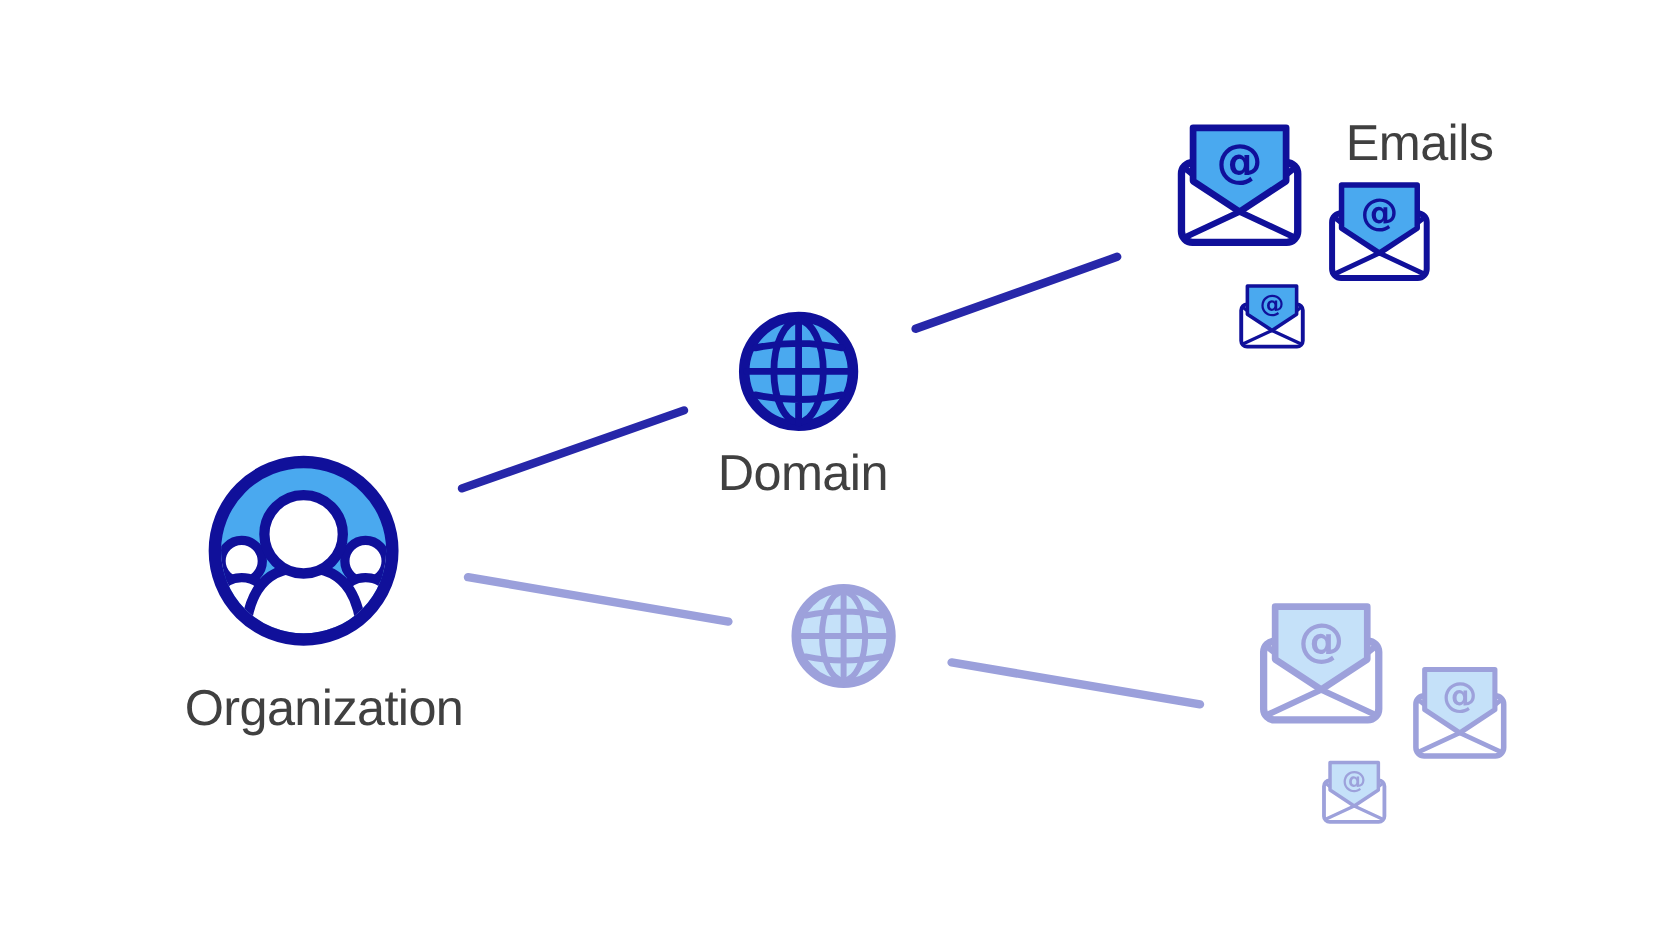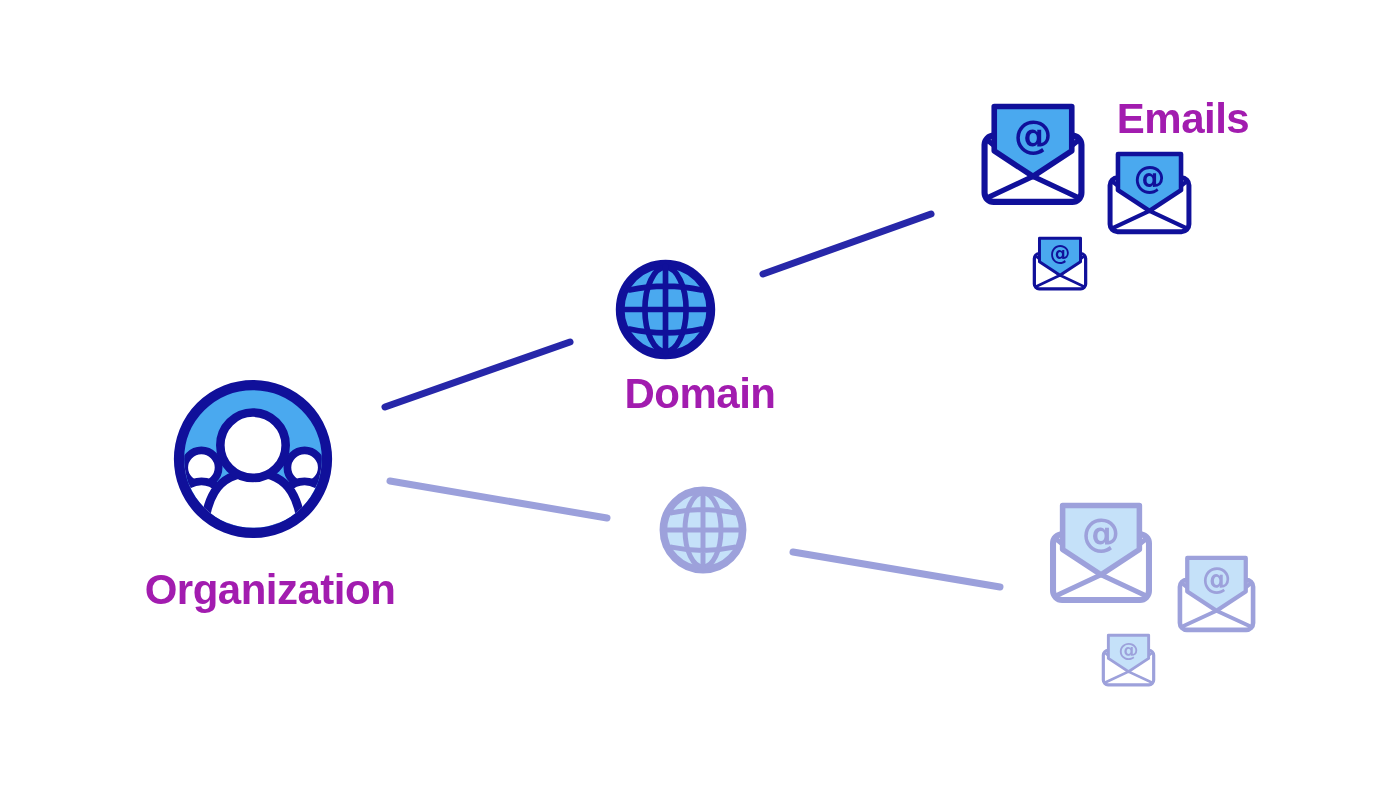--- a/index.html
+++ b/index.html
@@ -8,22 +8,22 @@
     overflow:hidden; font-family:"Liberation Sans", sans-serif;
   }
   
   .t-active { --ol:#10109A; --fill:#4AA9EF; }
   .t-faded  { --ol:#9DA1DB; --fill:#C5E1F9; }
   svg.icon { position:absolute; display:block; overflow:visible; }
 
   
   .label {
     position:absolute; transform:translateX(-50%);
-    font-weight:700; font-size:42px; line-height:1.0;
-    color:#a21caf; white-space:nowrap; letter-spacing:-0.5px;text-align:right;
+    font-weight:400; font-size:42px; line-height:1.0;
+    color:#404040; white-space:nowrap; letter-spacing:-0.5px;text-align:right;
   }
 
   
   #edges { position:absolute; left:0; top:0; pointer-events:none; }
   #edges line { stroke-width:7; stroke-linecap:round; }
   .edge-active { stroke:#2727A9; }
   .edge-faded  { stroke:#9BA0DB; }
 
   
   .p-bg    { fill:var(--fill); }
@@ -47,21 +47,21 @@
   #globe-active    { left:614px; top:258px; width:103px; height:103px; }
   #globe-faded     { left:658px; top:485px; width:90px;  height:90px;  }
   #env-a-lg { left:982px;  top:104px; width:102px; height:102px; }
   #env-a-md { left:1108px; top:152px; width:83px;  height:83px;  }
   #env-a-sm { left:1033px; top:237px; width:54px;  height:54px;  }
   #env-f-lg { left:1050px; top:503px; width:102px; height:101px; }
   #env-f-md { left:1178px; top:556px; width:77px;  height:77px;  }
   #env-f-sm { left:1102px; top:634px; width:53px;  height:53px;  }
 
   #org-label    { left:270px;  top:569px; }
-  #domain-label { left:700px;  top:373px; }
+  #domain-label { left:669px;  top:373px; }
   #emails-label { left:1183px; top:98px;  }
 </style>
 </head>
 <body>
 
 <div id="canvas">
 
   <svg id="edges" width="1400" height="786" viewBox="0 0 1400 786">
     <line class="edge-active" x1="385" y1="407" x2="570" y2="342"></line>
     <line class="edge-active" x1="763" y1="274" x2="931" y2="214"></line>

